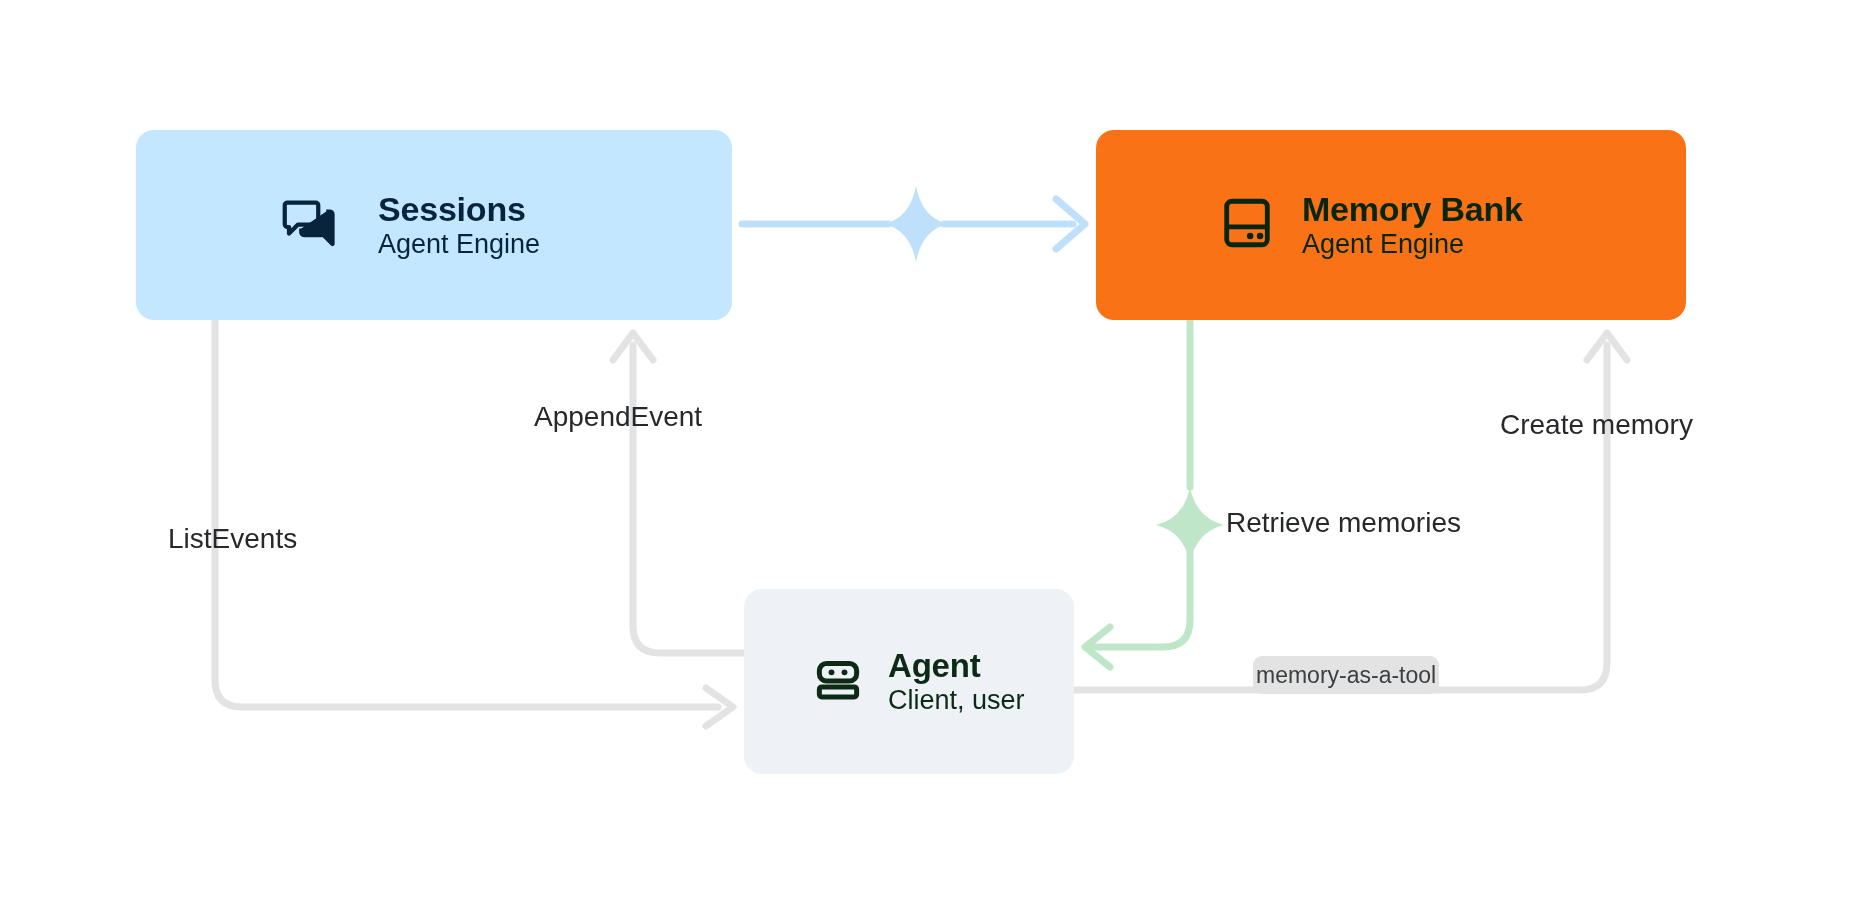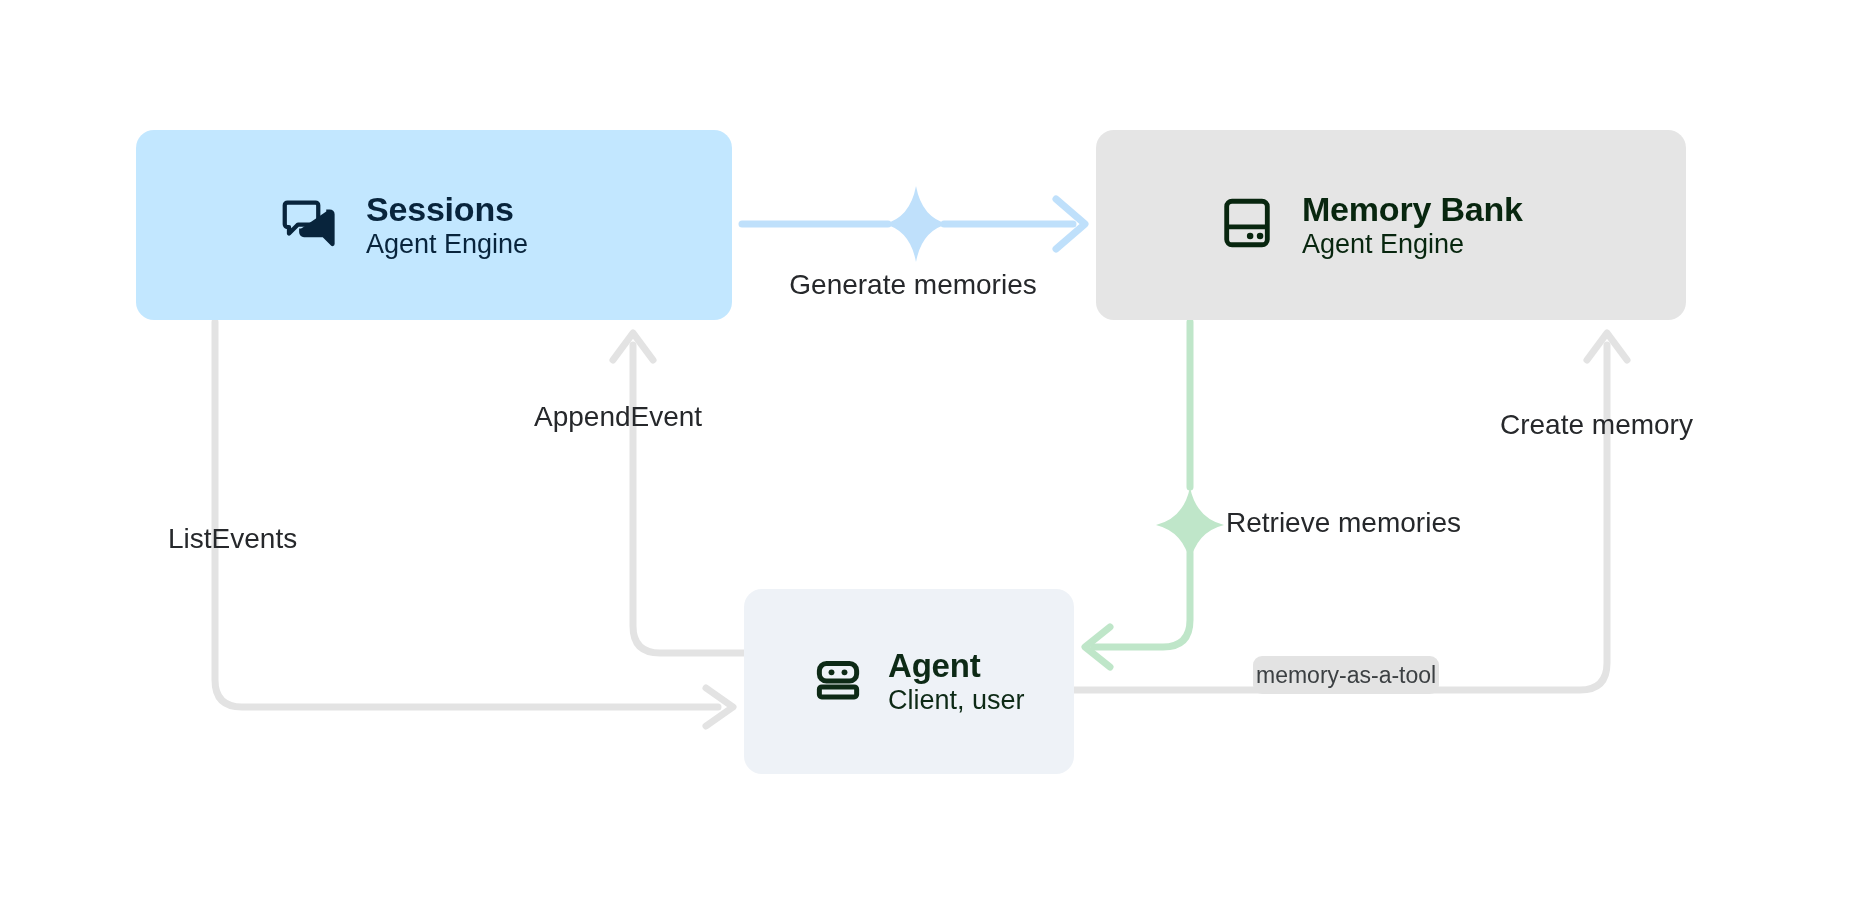--- a/index.html
+++ b/index.html
@@ -60,30 +60,30 @@
     margin-top: 3px;
   }
 
   #node-sessions {
     left: 136px;
     top: 130px;
     width: 596px;
     height: 190px;
     background: #c2e7ff;
     padding-left: 144px;
-    gap: 26px;
+    gap: 38px;
   }
   #node-sessions .title, #node-sessions .sub { color: #08243c; }
 
   #node-memory {
     left: 1096px;
     top: 130px;
     width: 590px;
     height: 190px;
-    background: #e5e5e5;
+    background: #f97316;
     padding-left: 122px;
     gap: 26px;
   }
   #node-memory .title, #node-memory .sub { color: #08260f; }
 
   #node-agent {
     left: 744px;
     top: 589px;
     width: 330px;
     height: 185px;
@@ -213,21 +213,20 @@
         <rect x="3.4" y="15.2" width="17.2" height="4.6" rx="1.1" stroke="#0d2a16" stroke-width="2.3"></rect>
       </svg>
     </span>
     <span class="txt">
       <span class="title">Agent</span>
       <span class="sub">Client, user</span>
     </span>
   </div>
 
   <div class="edge-label center" id="lbl-generate">
-    <span>Generate memories</span>
   </div>
 
   <div class="edge-label" id="lbl-appendevent">AppendEvent</div>
 
   <div class="edge-label" id="lbl-listevents">ListEvents</div>
 
   <div class="edge-label" id="lbl-retrieve">Retrieve memories</div>
 
   <div class="edge-label" id="lbl-create">Create memory</div>
 

